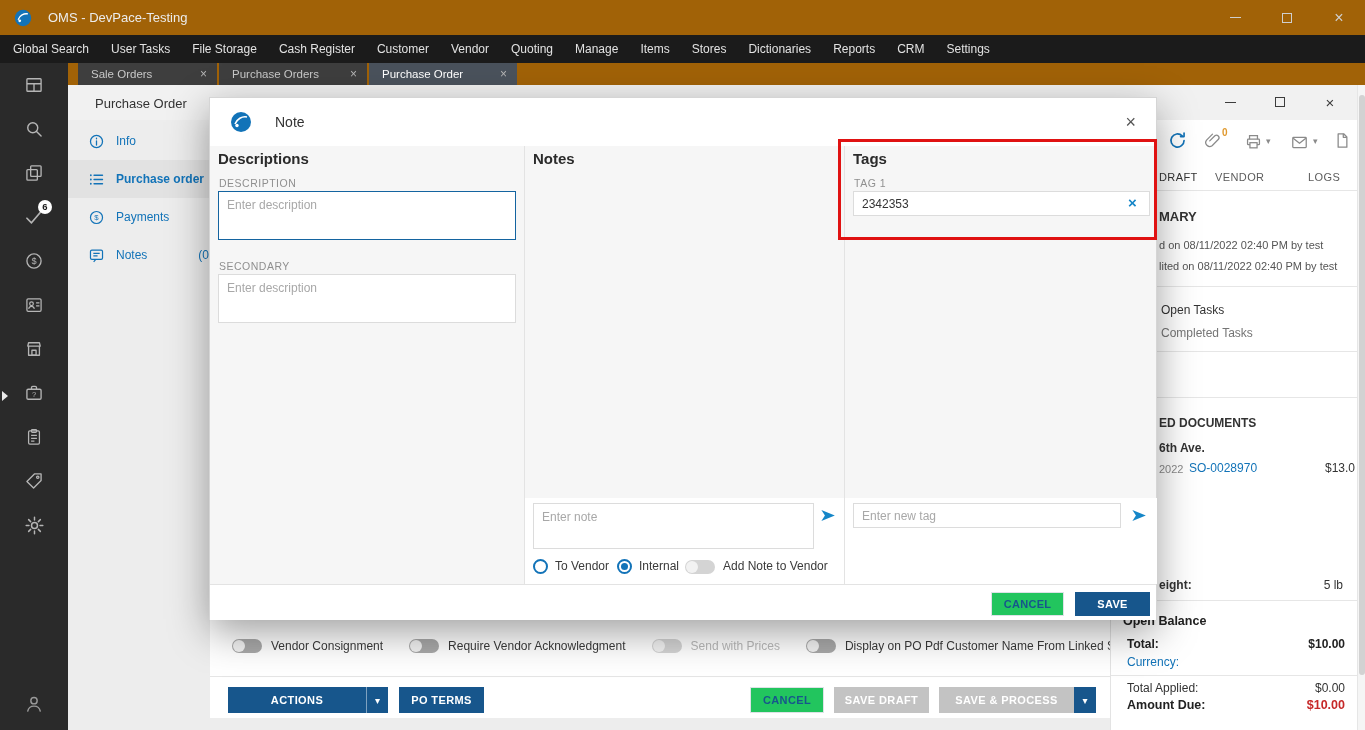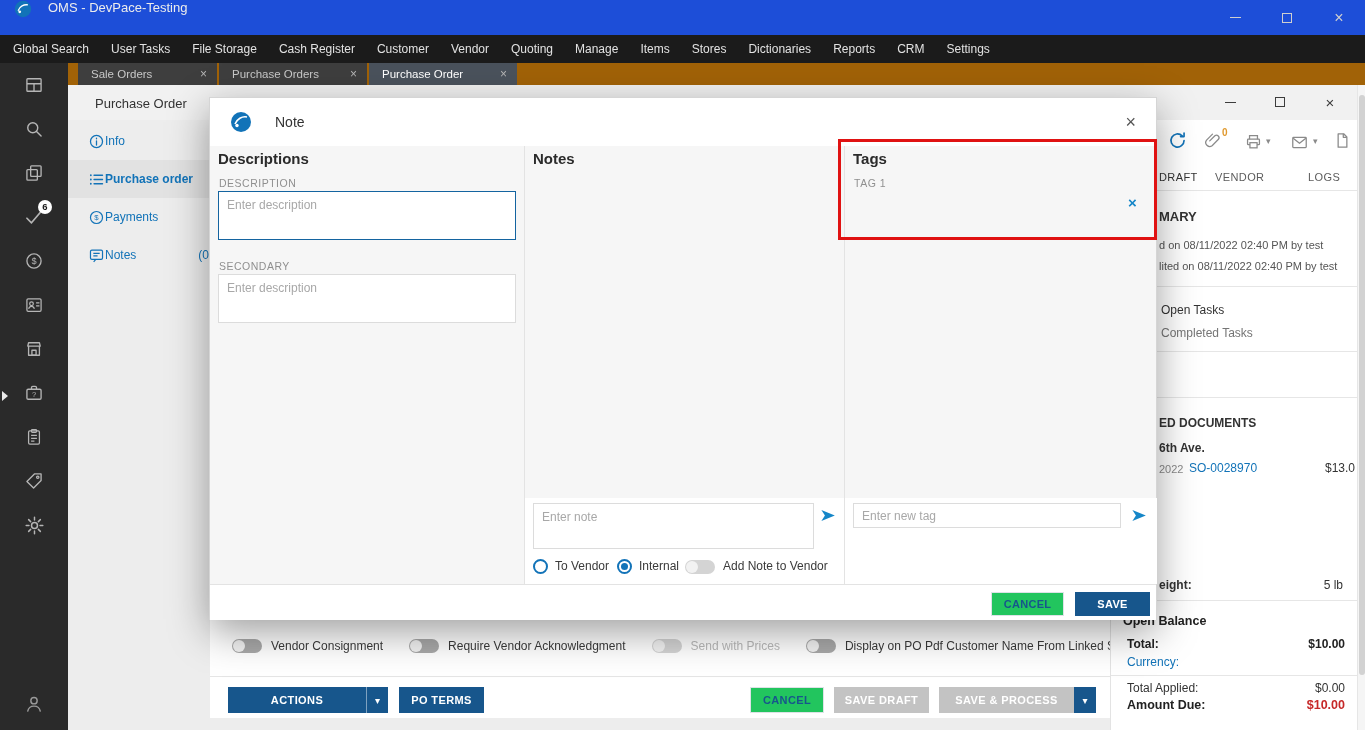--- a/index.html
+++ b/index.html
@@ -2,21 +2,21 @@
 <html><head>
 <meta charset="utf-8">
 <style>
   *{margin:0;padding:0;box-sizing:border-box}
   html,body{background:#1b1b1b}
   body{font-family:"Liberation Sans",sans-serif}
   #app{position:relative;width:1365px;height:730px;overflow:hidden;background:#f0f0f0}
   .abs{position:absolute}
 
   
-  .titlebar{position:absolute;left:0;top:0;width:1365px;height:35px;background:#1d4ed8;display:flex;}
+  .titlebar{position:absolute;left:0;top:0;width:1365px;height:35px;background:#a16207;display:flex;align-items:center}
   .titlebar .title{color:#ececec;font-size:13px;margin-left:16px}
   .winbtns{margin-left:auto;display:flex;height:100%}
   .winbtn{width:52px;display:flex;align-items:center;justify-content:center;color:#cfcfcf;font-size:13px;cursor:default}
   .winbtn .sq{width:10px;height:10px;border:1px solid #cfcfcf}
   .winbtn .ln{width:11px;height:1px;background:#cfcfcf}
 
   
   .menubar{position:absolute;left:0;top:35px;width:1365px;height:28px;background:#1b1b1b;display:flex;align-items:center;padding-left:2px}
   .menu-item{color:#e2e2e2;font-size:12px;padding:0 11px;line-height:28px;white-space:nowrap;cursor:default}
 
@@ -37,21 +37,21 @@
 
   
   .powin{position:absolute;left:68px;top:85px;width:1297px;height:645px;background:#f1f1f1}
   .po-title{position:absolute;left:27px;top:11px;font-size:13px;color:#333}
   .po-ctrls{position:absolute;right:10px;top:5px;display:flex}
   .po-ctrl{width:50px;height:24px;display:flex;align-items:center;justify-content:center;color:#3c3c3c;font-size:13px;cursor:default}
   .po-ctrl .sq{width:10px;height:10px;border:1px solid #3c3c3c}
   .po-ctrl .ln{width:11px;height:1px;background:#3c3c3c}
 
   .po-nav{position:absolute;left:0;top:35px;width:142px;height:610px;background:#ededed}
-  .nav-item{height:38px;display:flex;align-items:center;padding-left:20px;gap:0;color:#1273b8;font-size:12px;cursor:default}
+  .nav-item{height:38px;display:flex;align-items:center;padding-left:20px;gap:11px;color:#1273b8;font-size:12px;cursor:default}
   .nav-item.active{background:#e2e2e2;font-weight:bold}
   .nav-count{margin-left:auto;padding-right:1px;font-size:12px;color:#1273b8}
 
   .center-bottom{position:absolute;left:142px;top:535px;width:900px;height:110px;background:#fff}
   .toggles{position:absolute;left:164px;top:550px;height:22px;display:flex;align-items:center;gap:26px}
   .tgl-group{display:flex;align-items:center;gap:9px}
   .tgl{width:30px;height:14px;border-radius:8px;background:#a9a9a9;position:relative;flex:0 0 auto}
   .tgl::after{content:"";position:absolute;left:1px;top:1px;width:12px;height:12px;border-radius:50%;background:#f2f2f2}
   .tgl.disabled{background:#d4d4d4}
   .tgl-lbl{font-size:12px;color:#3a3a3a;white-space:nowrap}
@@ -417,20 +417,21 @@
         <span class="rlbl" style="left:30px;top:413px">To Vendor</span>
         <span class="radio on" style="left:92px;top:413px"></span>
         <span class="rlbl" style="left:114px;top:413px">Internal</span>
         <span class="tgl disabled" style="position:absolute;left:160px;top:414px"></span>
         <span class="rlbl" style="left:198px;top:413px">Add Note to Vendor</span>
       </div>
 
       <div class="col b" style="left:634px;width:312px">
         <span class="col-h">Tags</span>
         <span class="lbl" style="left:9px;top:31px">TAG 1</span>
+        <input class="inp" style="left: 8px; top: 45px; width: 297px; height: 25px;" value="2342353">
         <span class="clear-x" style="left:283px;top:48px">×</span>
         <div class="whitezone" style="left:0;top:352px;width:312px;height:86px"></div>
         <input class="inp" style="left: 8px; top: 357px; width: 268px; height: 25px;" placeholder="Enter new tag">
         <svg class="send" style="left:285px;top:360px" width="19" height="19" viewBox="0 0 24 24">
             <path d="M3 5l17 7-17 7 4.5-7z" fill="#1586c8"></path>
           </svg>
       </div>
     </div>
 
     <div class="mfoot">

